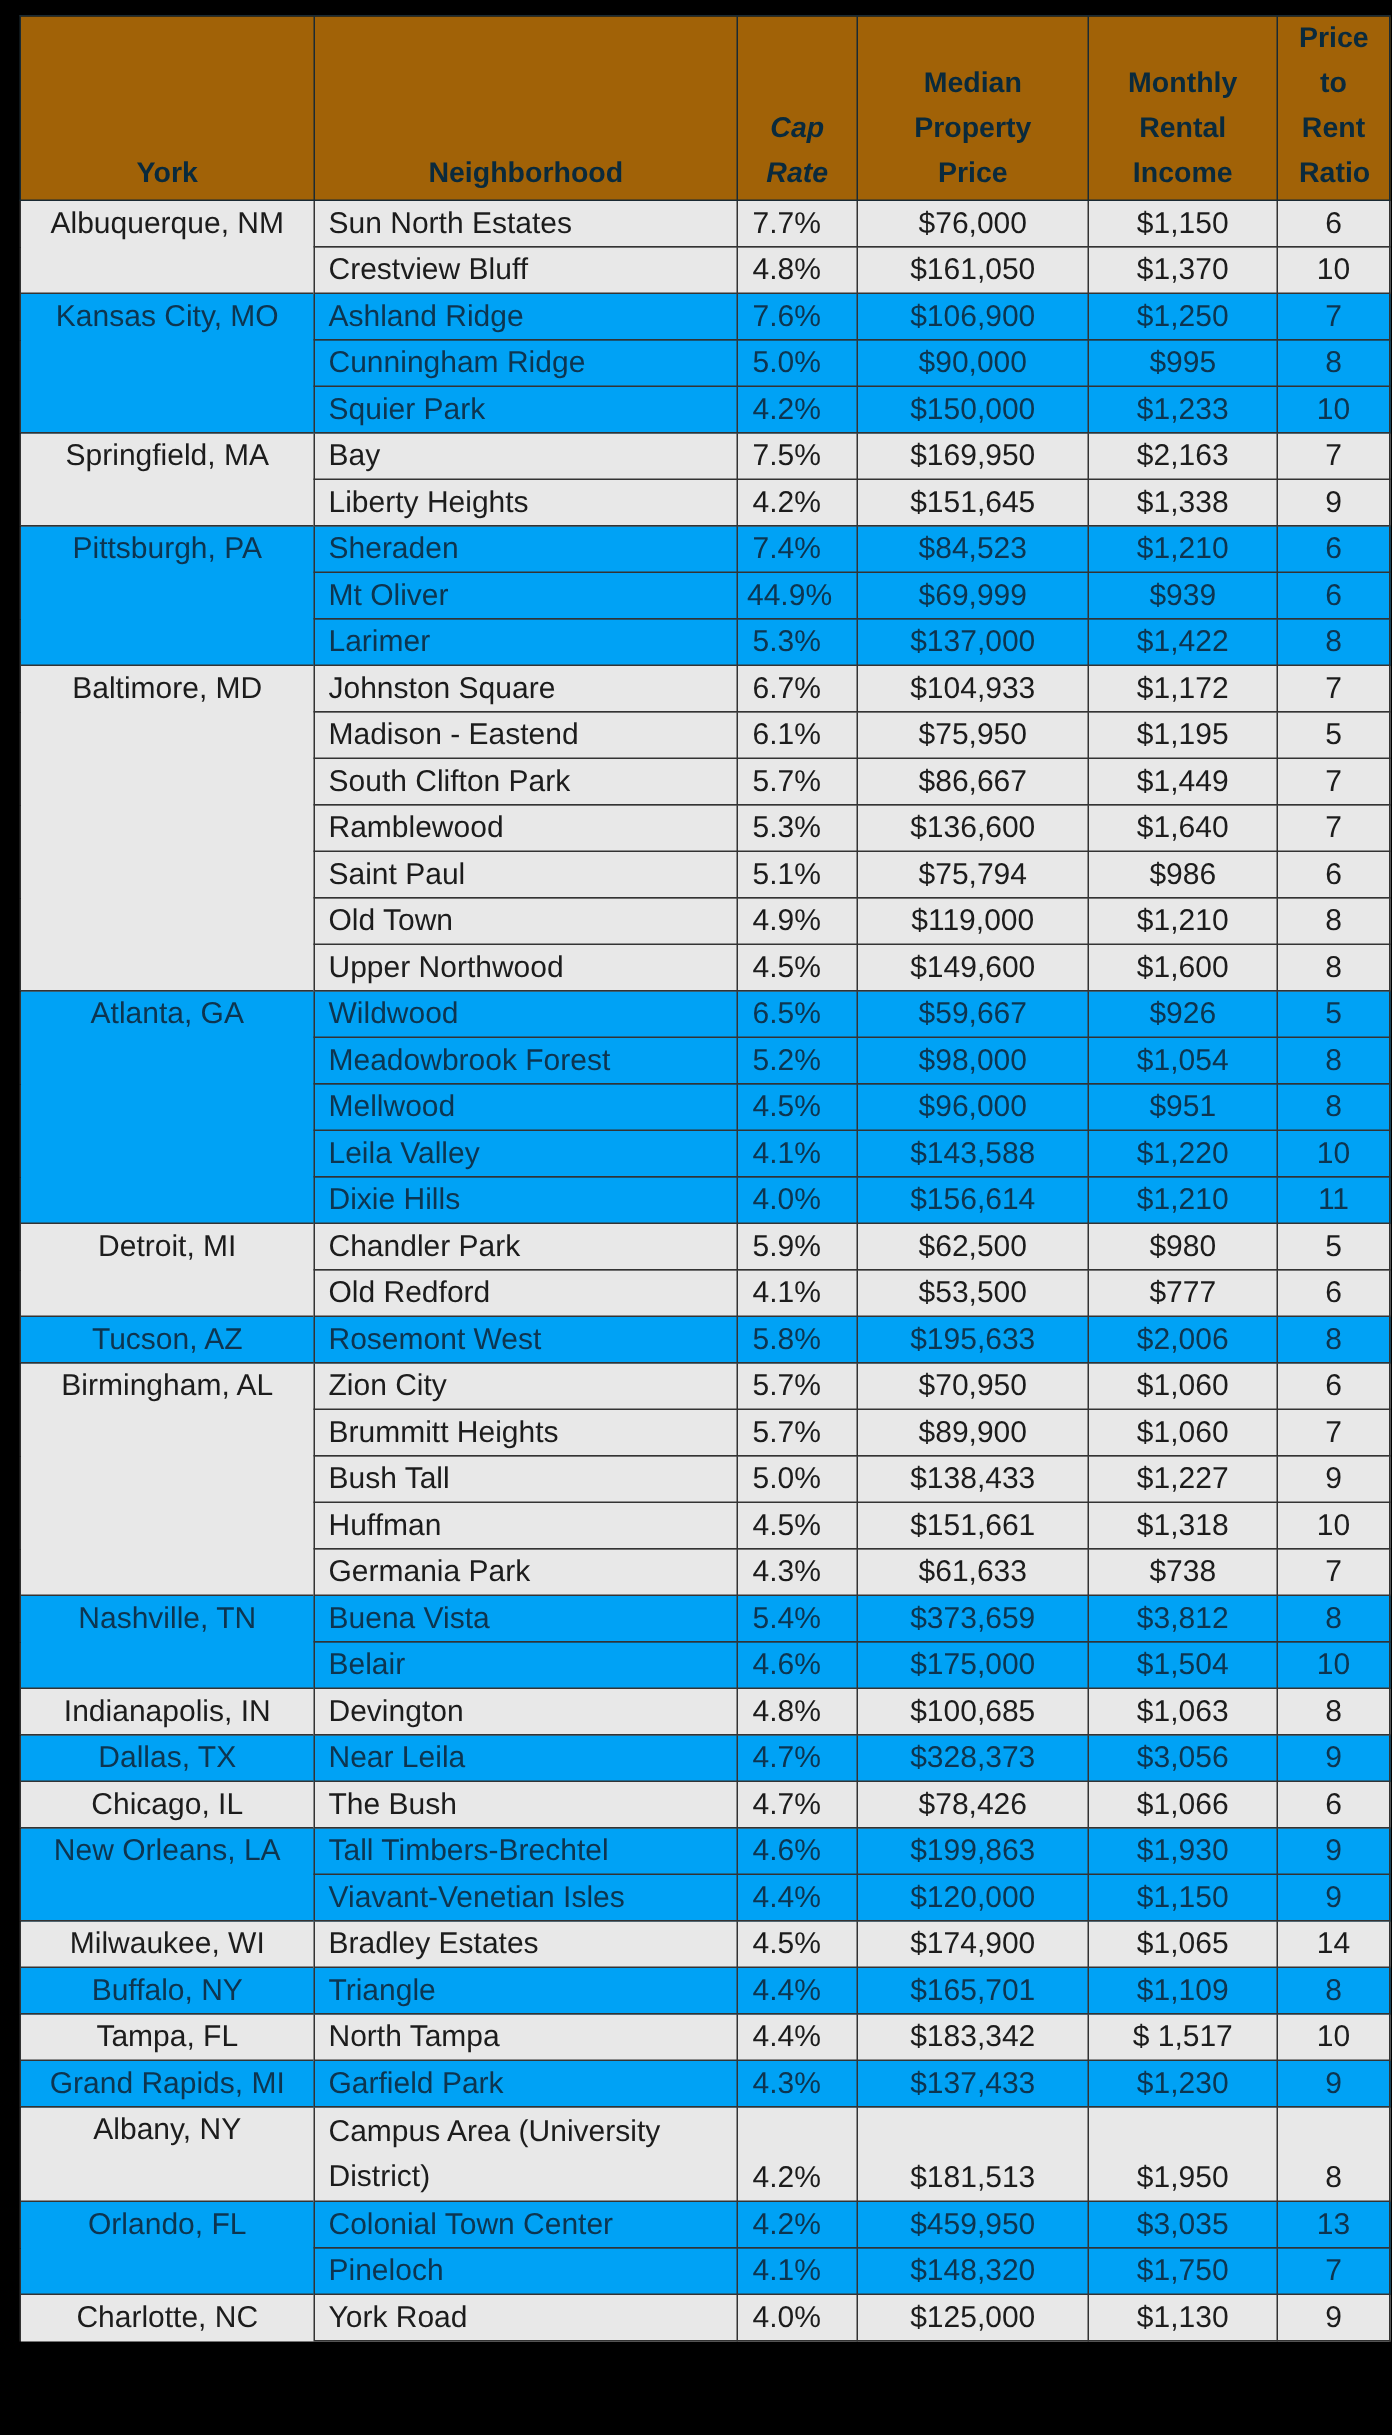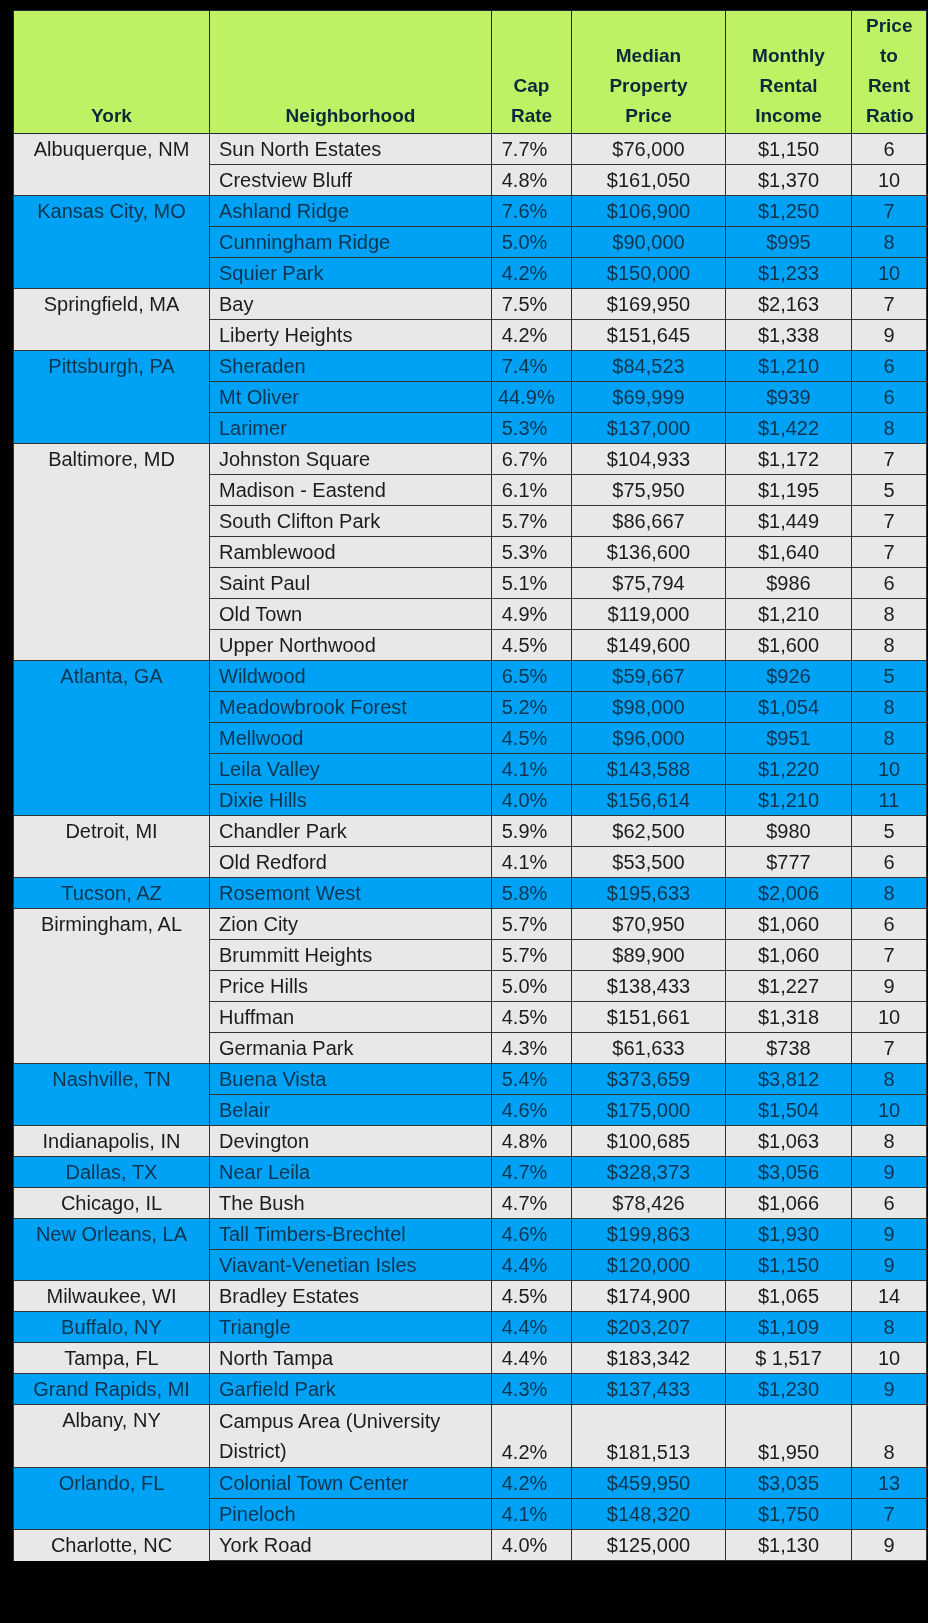--- a/index.html
+++ b/index.html
@@ -1,20 +1,20 @@
 <!DOCTYPE html>
 <html><head>
 <meta charset="utf-8">
 <style>
   html,body{margin:0;padding:0;background:#000;}
   body{width:928px;height:1623px;overflow:hidden;font-family:"Liberation Sans",sans-serif;}
   .frame{position:absolute;left:6px;top:4px;width:918px;height:1614px;background:#000;}
   table{position:absolute;left:7px;top:6px;border-collapse:collapse;table-layout:fixed;width:913px;}
   col.c1{width:196px;} col.c2{width:282px;} col.c3{width:80px;} col.c4{width:154px;} col.c5{width:126px;} col.c6{width:75px;}
-  th{background:#bef264;color:#0a2a3c;font-weight:bold;font-size:19px;line-height:30px;vertical-align:bottom;text-align:center;border:1px solid #1a2a33;padding:0 2px 2px;height:120px;}
+  th{background:#a16207;color:#0a2a3c;font-weight:bold;font-size:19px;line-height:30px;vertical-align:bottom;text-align:center;border:1px solid #1a2a33;padding:0 2px 2px;height:120px;}
   td{font-size:20px;color:#1c1c1c;height:30px;line-height:30px;border-top:1px solid #333;border-bottom:1px solid #333;border-left:1px solid #333;border-right:1px solid #333;padding:0 6px;white-space:nowrap;}
   tr.g td{background:#e8e8e8;}
   tr.b td{background:#00a2f5;color:#0d3550;}
   td.city{text-align:center;vertical-align:top;border-bottom:none;border-top:none;}
   td.city.first{border-top:1px solid #333;}
   td.nb{text-align:left;padding-left:9px;margin-top:48px;}
   td.num{text-align:center;}
   td.cap{padding-right:20px;}
   td.tall{height:62px;line-height:30px;white-space:normal;}
   td.bot{vertical-align:bottom;}
@@ -29,21 +29,21 @@
         <col class="c2">
         <col class="c3">
         <col class="c4">
         <col class="c5">
         <col class="c6">
       </colgroup>
   <thead>
     <tr>
       <th>York</th>
       <th>Neighborhood</th>
-      <th style="padding:0 12px 2px;">Cap Rate</th>
+      <th style="padding:0 12px 2px;font-style:italic;">Cap Rate</th>
       <th style="padding:0 20px 2px;">Median Property Price</th>
       <th style="padding:0 14px 2px;">Monthly Rental Income</th>
       <th style="padding:0 14px 2px;">Price to Rent Ratio</th>
     </tr>
   </thead>
   <tbody id="tbody">
         <tr class="g">
           <td class="city first" rowspan="2">Albuquerque, NM</td>
           <td class="nb">Sun North Estates</td>
           <td class="num cap">7.7%</td>
@@ -235,21 +235,21 @@
           <td class="num">6</td>
         </tr>
         <tr class="g">
           <td class="nb">Brummitt Heights</td>
           <td class="num cap">5.7%</td>
           <td class="num">$89,900</td>
           <td class="num">$1,060</td>
           <td class="num">7</td>
         </tr>
         <tr class="g">
-          <td class="nb">Price Hills</td>
+          <td class="nb">Bush Tall</td>
           <td class="num cap">5.0%</td>
           <td class="num">$138,433</td>
           <td class="num">$1,227</td>
           <td class="num">9</td>
         </tr>
         <tr class="g">
           <td class="nb">Huffman</td>
           <td class="num cap">4.5%</td>
           <td class="num">$151,661</td>
           <td class="num">$1,318</td>
@@ -321,21 +321,21 @@
           <td class="nb">Bradley Estates</td>
           <td class="num cap">4.5%</td>
           <td class="num">$174,900</td>
           <td class="num">$1,065</td>
           <td class="num">14</td>
         </tr>
         <tr class="b">
           <td class="city first" rowspan="1">Buffalo, NY</td>
           <td class="nb">Triangle</td>
           <td class="num cap">4.4%</td>
-          <td class="num">$203,207</td>
+          <td class="num">$165,701</td>
           <td class="num">$1,109</td>
           <td class="num">8</td>
         </tr>
         <tr class="g">
           <td class="city first" rowspan="1">Tampa, FL</td>
           <td class="nb">North Tampa</td>
           <td class="num cap">4.4%</td>
           <td class="num">$183,342</td>
           <td class="num">$ 1,517</td>
           <td class="num">10</td>

